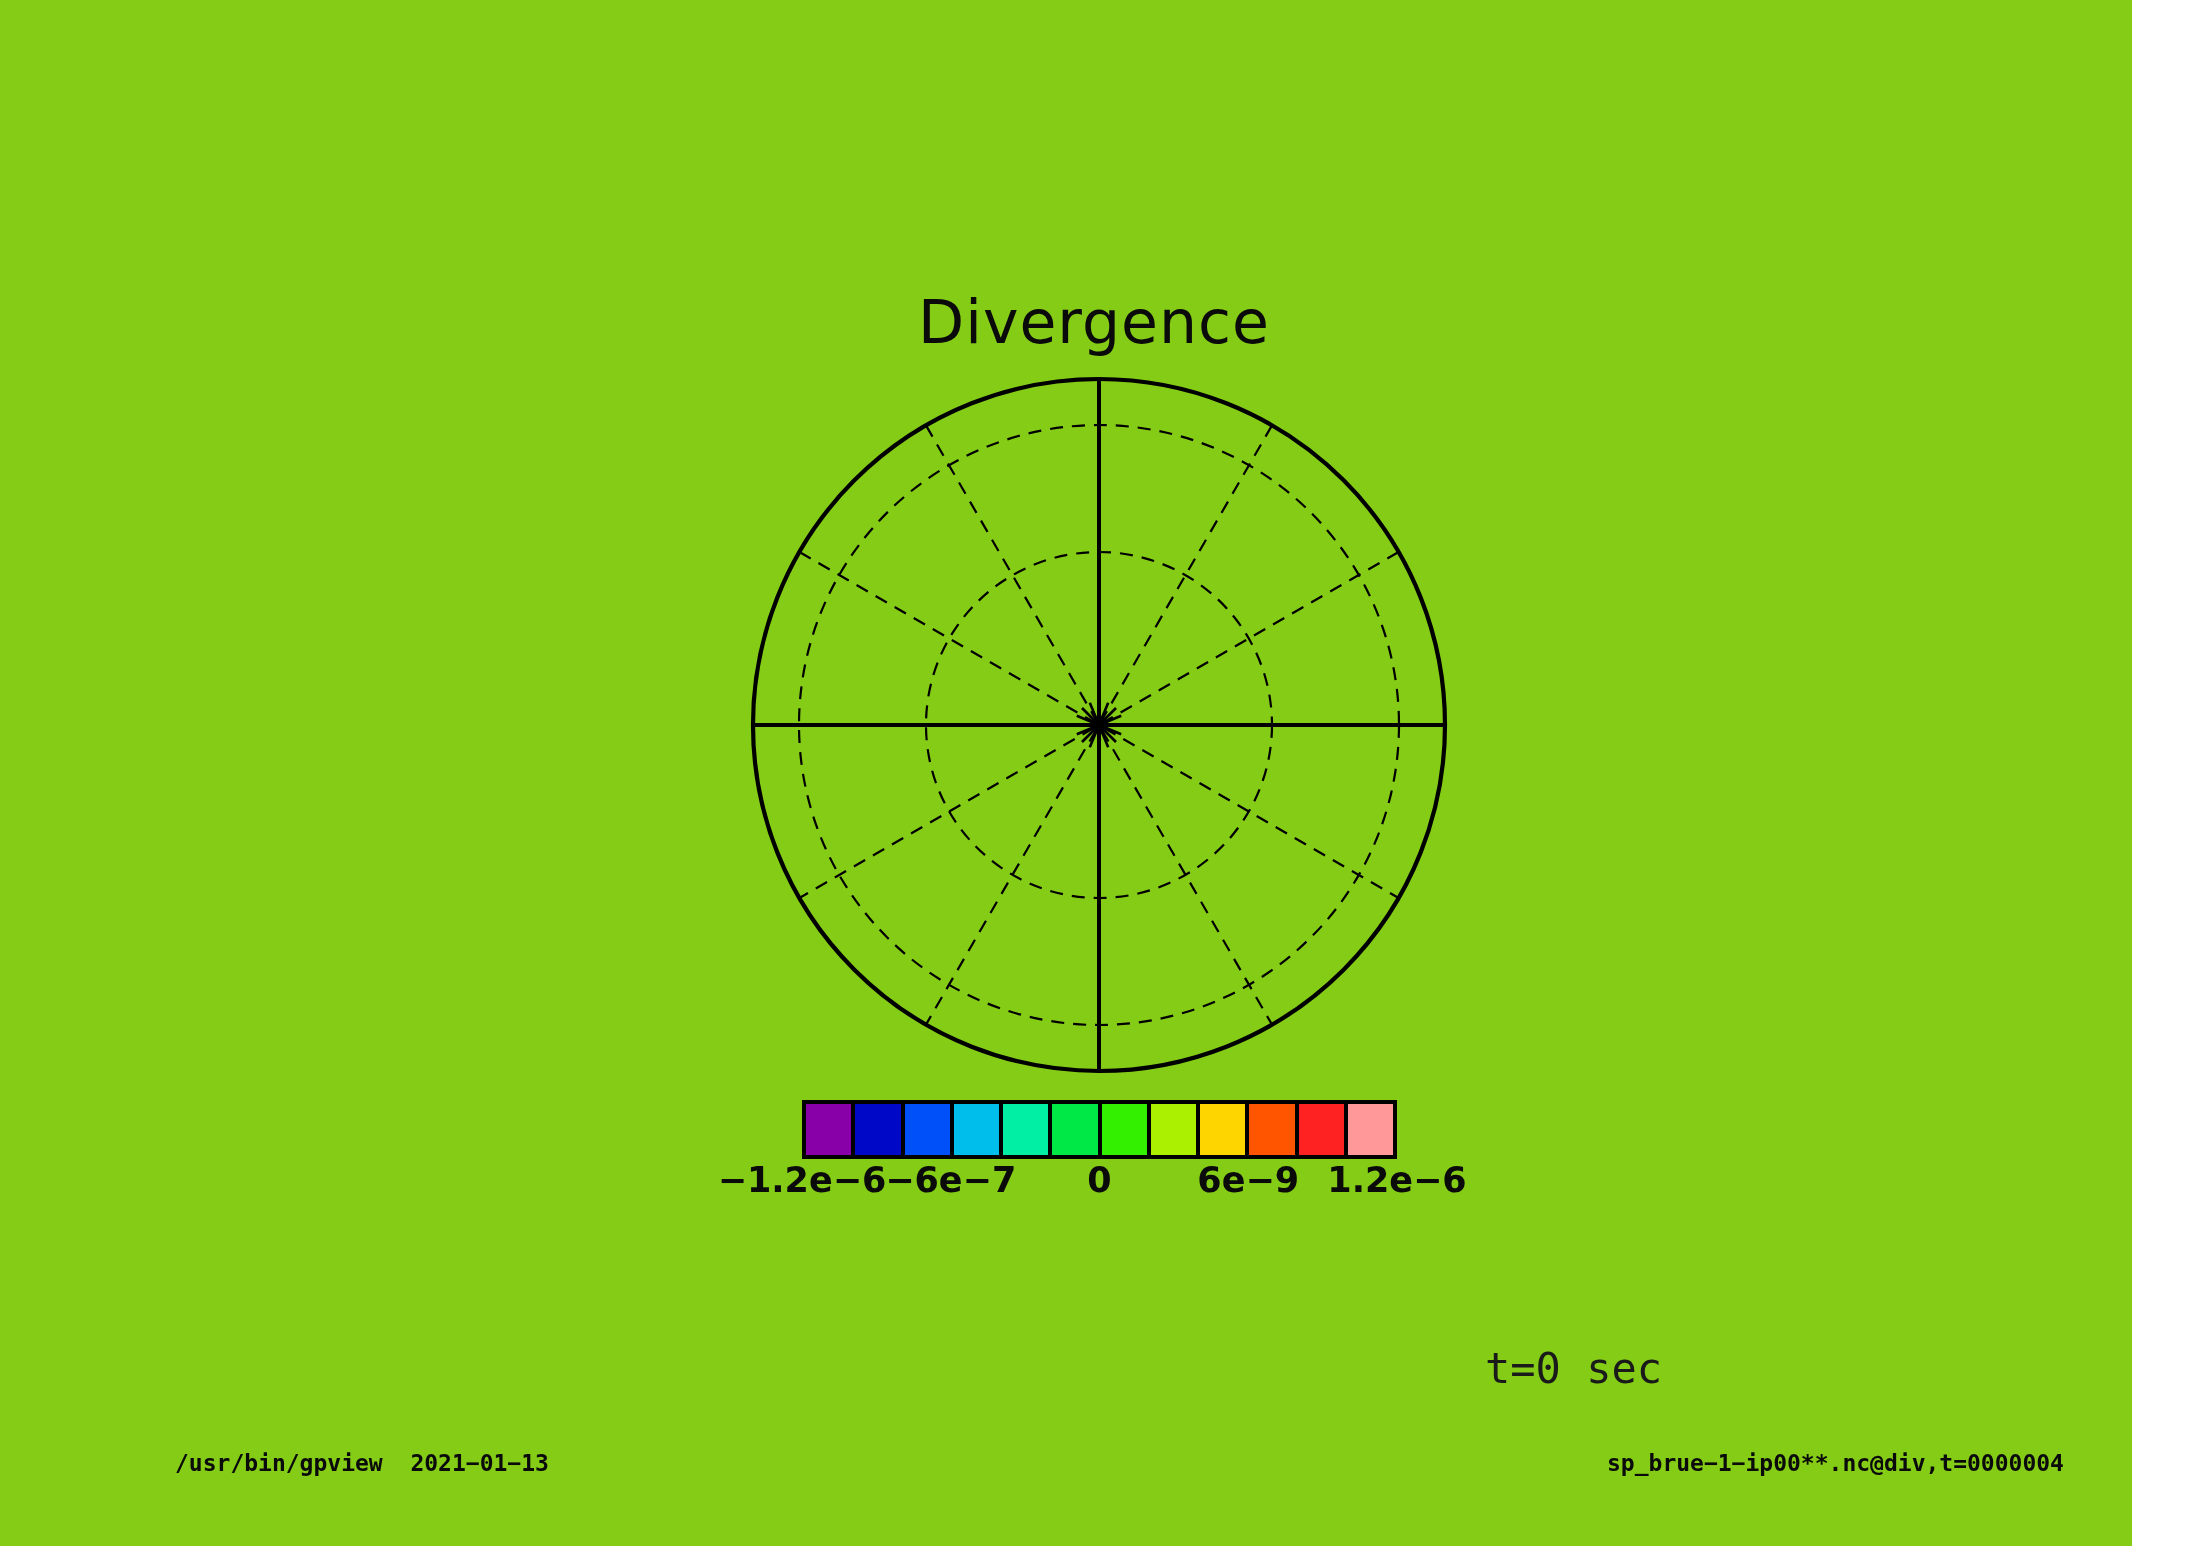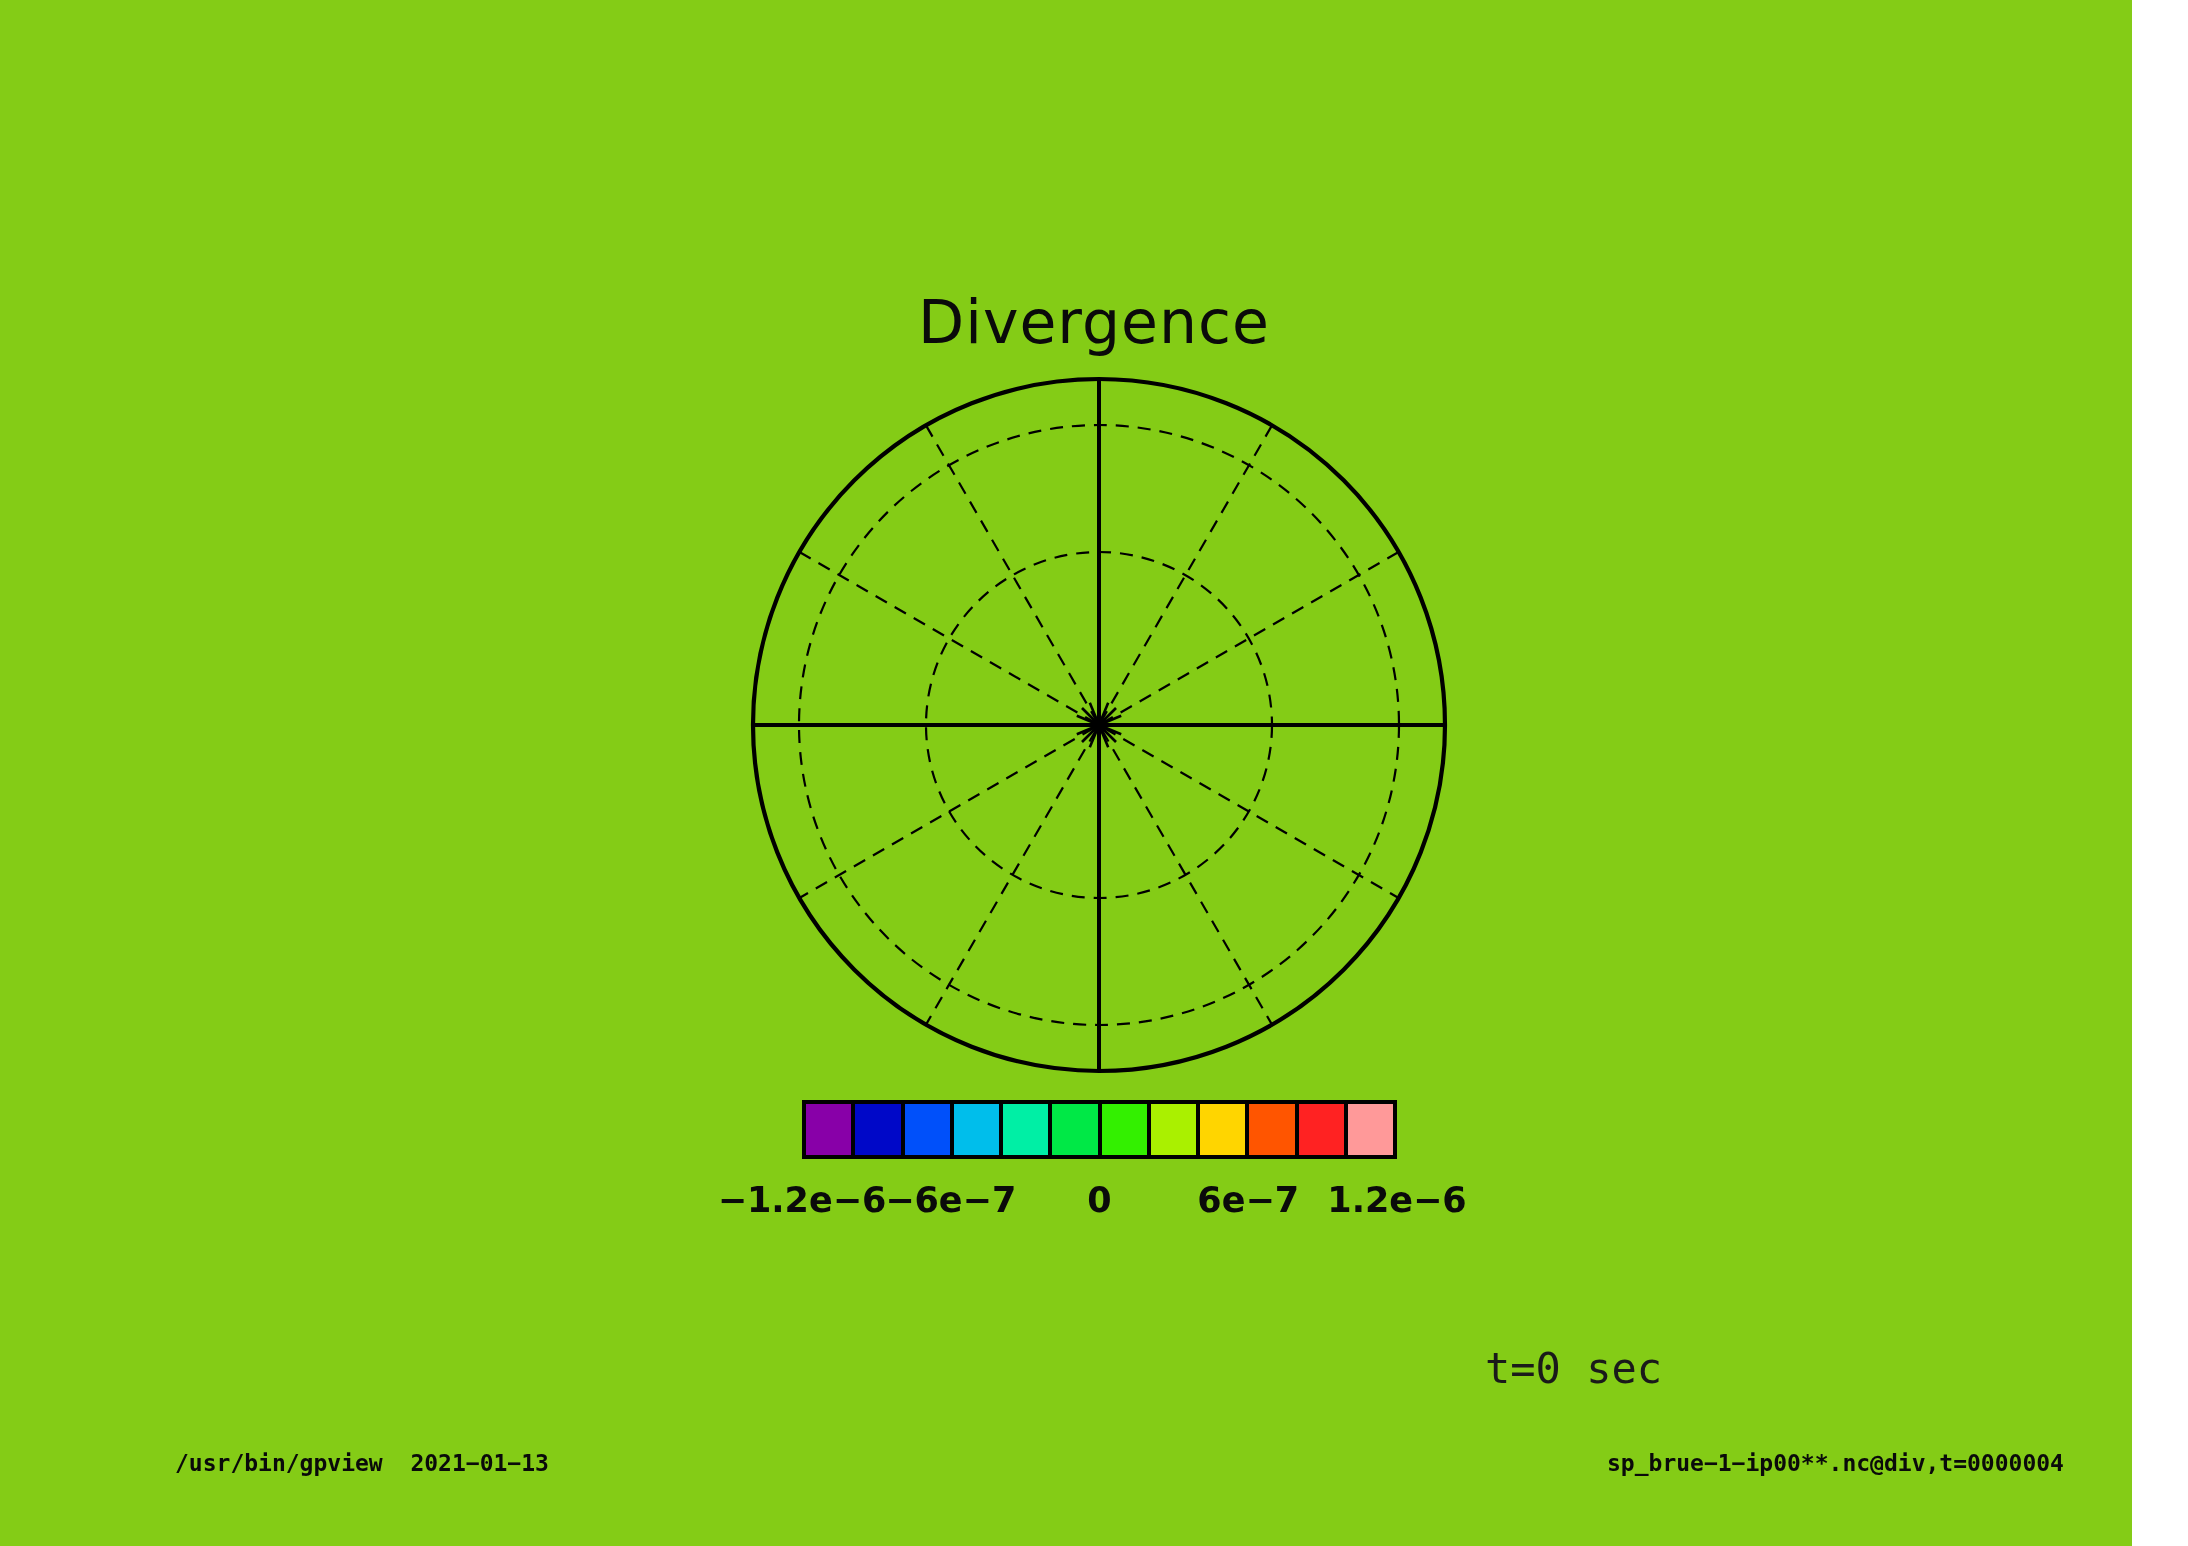--- a/index.html
+++ b/index.html
@@ -36,21 +36,21 @@
     background:#000;
   }
   .cb-cell{
     flex:1 1 0;
     height:100%;
   }
   .cb-cell + .cb-cell{ border-left:4px solid #000; }
   #colorbar-labels{
     position:absolute;
     left:802px;top:1160px;
-    width:595px;height:42px;margin-top:20px;
+    width:595px;height:42px;
   }
   .cb-label{
     position:absolute;
     top:0;
     transform:translateX(-50%);
     white-space:nowrap;
     font-family:"DejaVu Sans", sans-serif;
     font-size:35px;
     font-weight:700;
     color:#0a0a0a;
@@ -126,21 +126,21 @@
         <div class="cb-cell" style="background: rgb(255, 34, 34);"></div>
         <div class="cb-cell" style="background: rgb(255, 153, 153);"></div>
       </div>
   </div>
 
   <div id="colorbar-labels">
 
   <span class="cb-label" style="left: 0%;">−1.2e−6</span>
       <span class="cb-label" style="left: 25%;">−6e−7</span>
       <span class="cb-label" style="left: 50%;">0</span>
-      <span class="cb-label" style="left: 75%;">6e−7</span>
+      <span class="cb-label" style="left: 75%;">6e−9</span>
       <span class="cb-label" style="left: 100%;">1.2e−6</span>
     </div>
 
   <div id="time-label">t=0 sec</div>
 
   <div id="footer-left" class="footer-text">/usr/bin/gpview  2021−01−13</div>
 
   <div id="footer-right" class="footer-text">sp_brue−1−ip00**.nc@div,t=0000004</div>
 
 </div>

